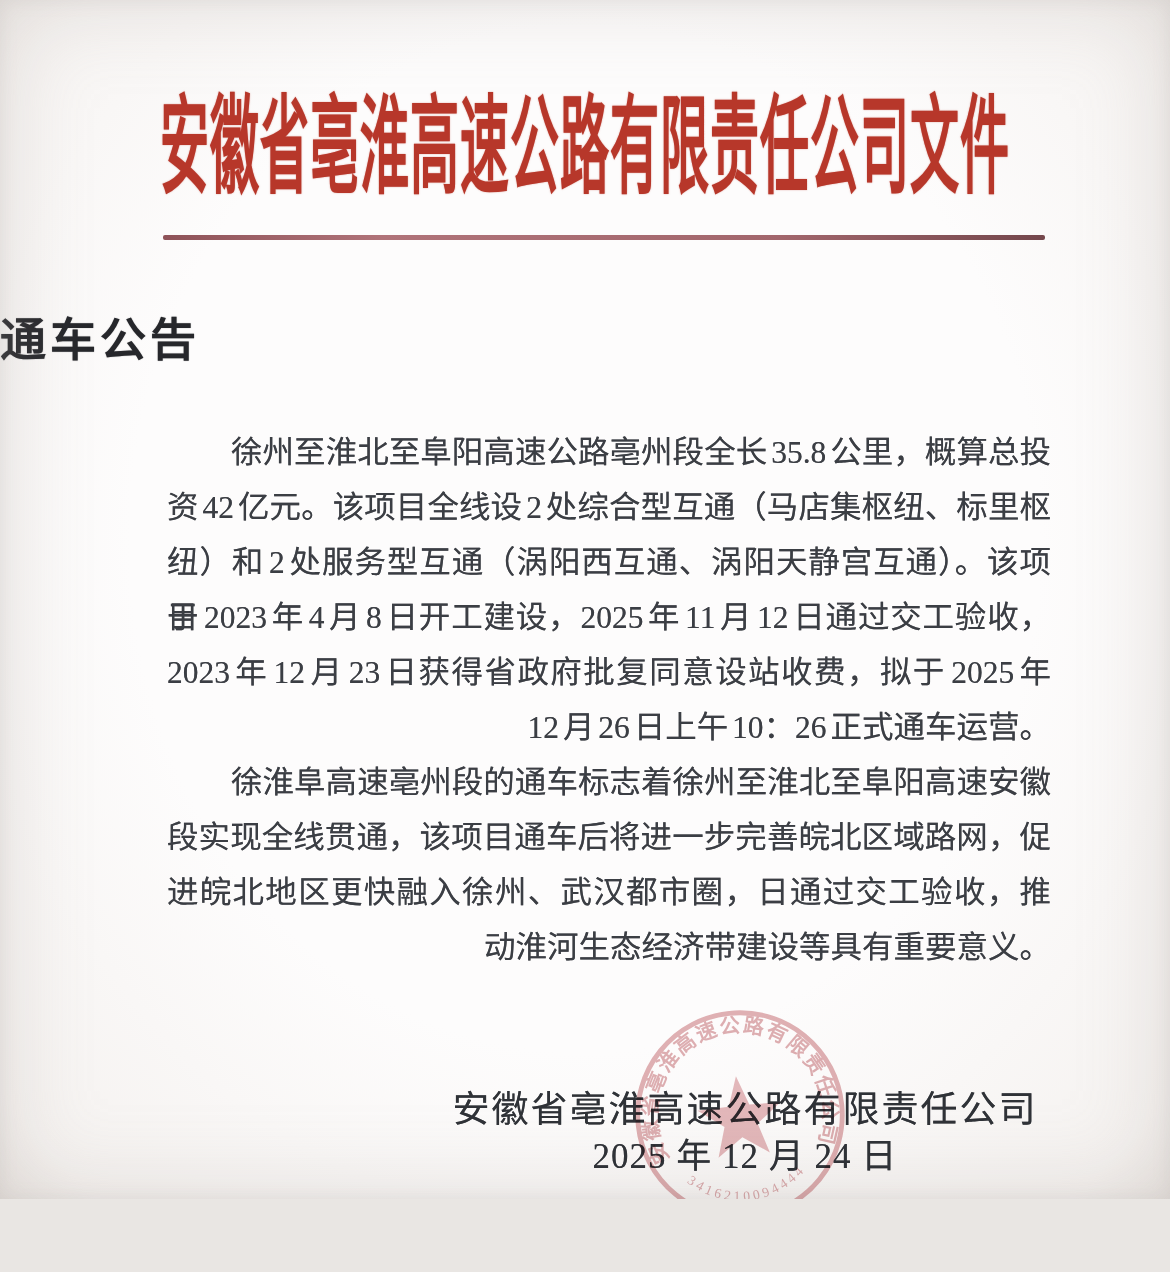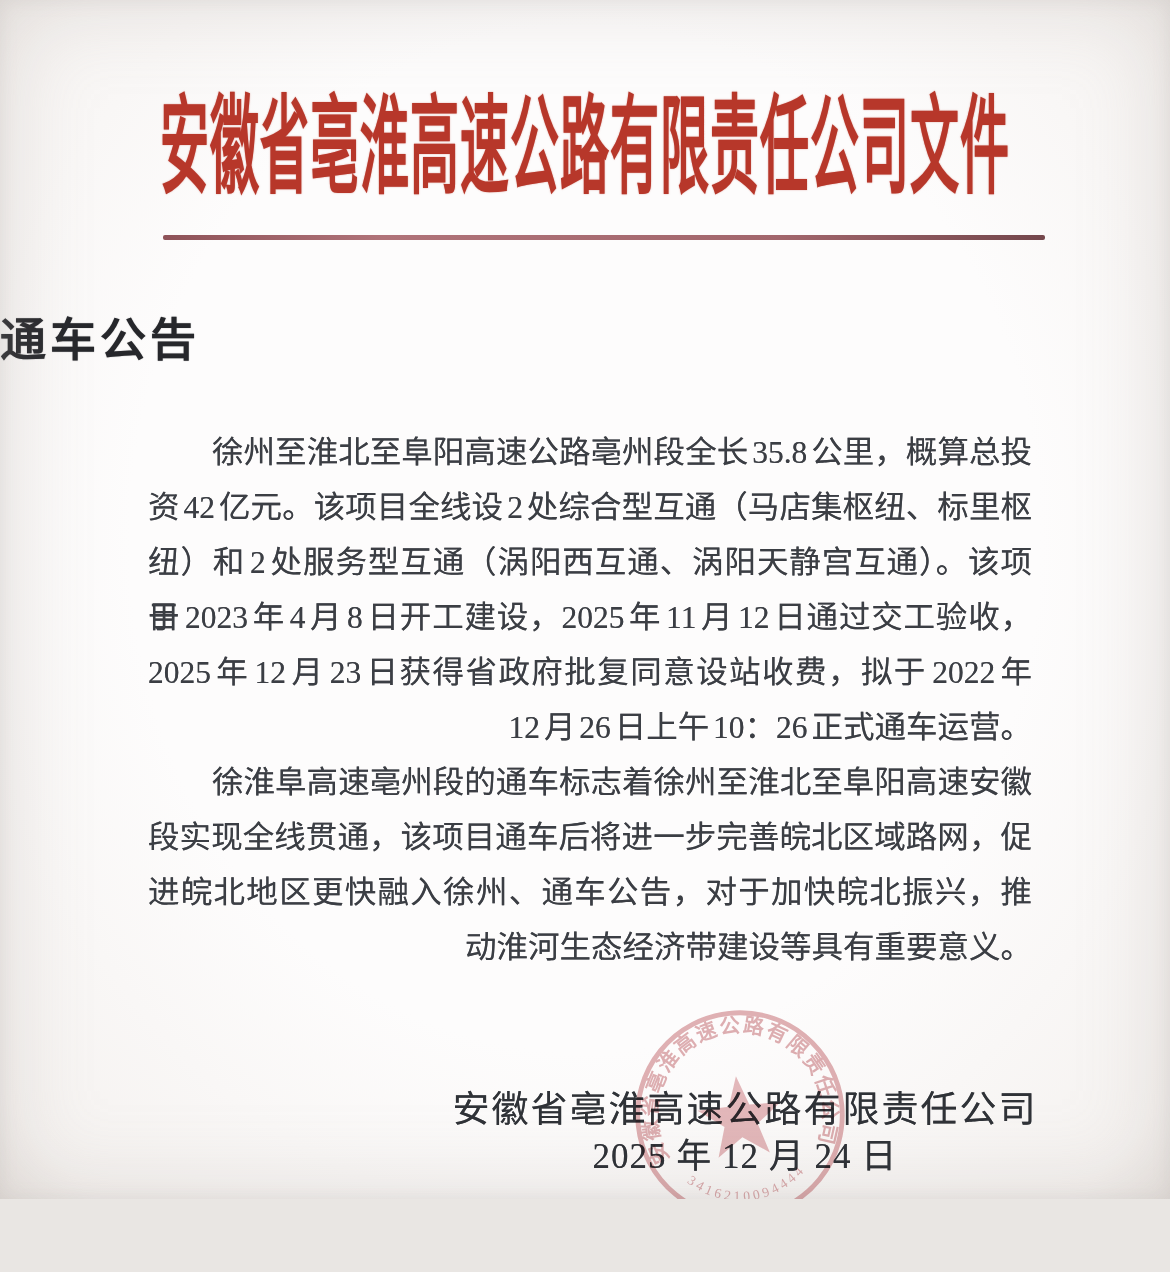--- a/index.html
+++ b/index.html
@@ -39,21 +39,21 @@
   }
   
   .doc-title{
     position:absolute;top:303px;left:0;width:100%;
     text-align:left;font-size:46px;font-weight:700;
     color:#26272b;letter-spacing:4px;
     text-shadow:0 0 1px rgba(38,39,43,.5);
   }
   
   .body-block{
-    position:absolute;top:425px;left:148px;width:884px;
+    position:absolute;top:425px;left:167px;width:884px;
     color:var(--text-black);font-size:31.5px;
     word-spacing:-4px;
     text-shadow:0 0 .6px rgba(60,63,68,.75);
   }
   .line{height:55px;line-height:55px;overflow:visible;white-space:normal;}
   .fill{text-align:justify;text-align-last:justify;text-justify:inter-character;}
   .end{text-align:right;}
   .indent{text-indent:64px;}
   
   .signature{
@@ -97,25 +97,25 @@
   </div>
   <div class="red-rule"></div>
 
   <div class="doc-title">通车公告</div>
 
   <div class="body-block">
     <div class="line fill indent">徐州至淮北至阜阳高速公路亳州段全长 35.8 公里，概算总投</div>
     <div class="line fill">资 42 亿元。该项目全线设 2 处综合型互通（马店集枢纽、标里枢</div>
     <div class="line fill">纽）和 2 处服务型互通（涡阳西互通、涡阳天静宫互通）。该项目</div>
     <div class="line fill">于 2023 年 4 月 8 日开工建设，2025 年 11 月 12 日通过交工验收，</div>
-    <div class="line fill">2025 年 12 月 23 日获得省政府批复同意设站收费，拟于 2022 年</div>
+    <div class="line fill">2023 年 12 月 23 日获得省政府批复同意设站收费，拟于 2025 年</div>
     <div class="line end">12 月 26 日上午 10：26 正式通车运营。</div>
     <div class="line fill indent">徐淮阜高速亳州段的通车标志着徐州至淮北至阜阳高速安徽</div>
     <div class="line fill">段实现全线贯通，该项目通车后将进一步完善皖北区域路网，促</div>
-    <div class="line fill">进皖北地区更快融入徐州、通车公告，对于加快皖北振兴，推</div>
+    <div class="line fill">进皖北地区更快融入徐州、武汉都市圈，日通过交工验收，推</div>
     <div class="line end">动淮河生态经济带建设等具有重要意义。</div>
   </div>
 
   <div class="signature">
     <div class="company">安徽省亳淮高速公路有限责任公司</div>
     <div class="date">2025 年 12 月 24 日</div>
   </div>
 
   <svg class="seal" viewBox="0 0 230 230" aria-hidden="true">
     <defs>

